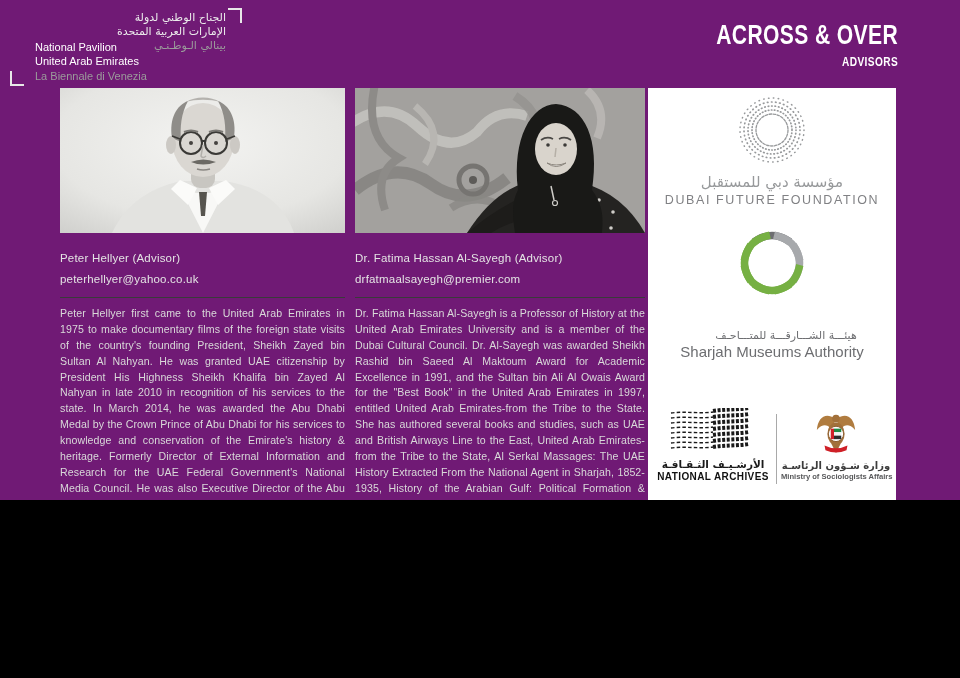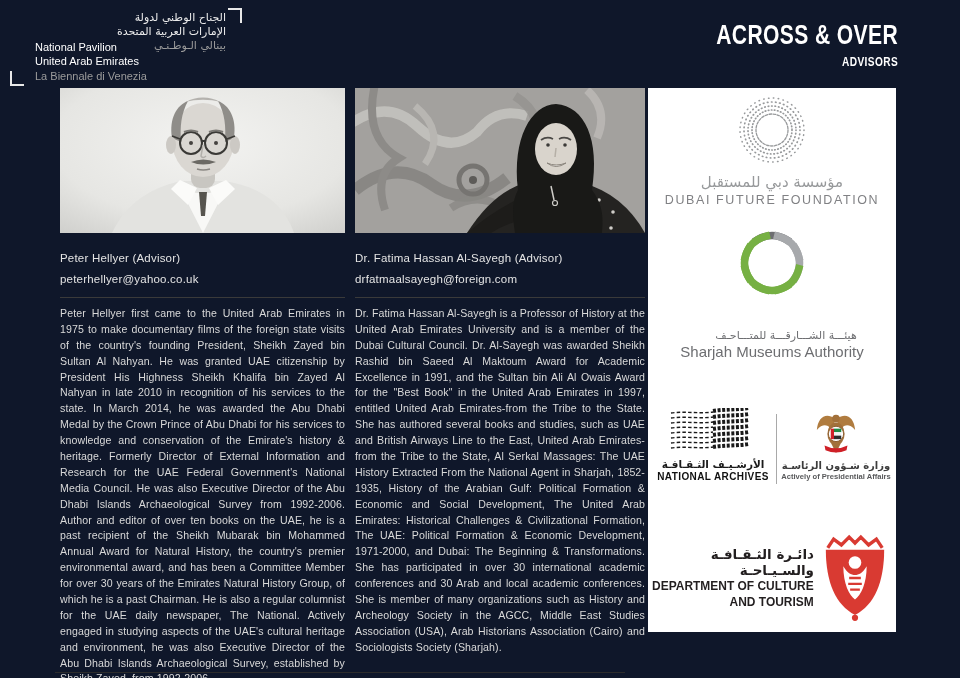--- a/index.html
+++ b/index.html
@@ -1,16 +1,16 @@
 <!DOCTYPE html>
 <html><head>
 <meta charset="utf-8">
 <style>
   html,body{margin:0;padding:0;background:#000;}
-  .page{position:relative;width:960px;height:678px;background:#0f172a;overflow:hidden;
+  .page{position:relative;width:960px;height:500px;background:#701a75;overflow:hidden;
         font-family:"Liberation Sans","DejaVu Sans",sans-serif;}
   .ar{font-family:"DejaVu Sans",sans-serif;direction:rtl;}
 
   
   .brand{position:absolute;left:10px;top:8px;width:232px;height:78px;}
   .brand-ar{position:absolute;right:16px;top:3px;text-align:right;font-size:11px;line-height:1.25;color:#ececec;}
   .brand-ar .dim{color:#9b9b9b;}
   .br-tr{position:absolute;right:0;top:0;width:12px;height:13px;border-top:2px solid #e8e8e8;border-right:2px solid #e8e8e8;}
   .br-bl{position:absolute;left:0;bottom:0;width:12px;height:13px;border-left:2px solid #e8e8e8;border-bottom:2px solid #e8e8e8;}
   .brand-en{position:absolute;left:25px;bottom:3px;font-size:11px;line-height:1.3;color:#fff;}
@@ -162,21 +162,21 @@
         <path d="M204,51 Q210,48 216,52" stroke="#4a4845" stroke-width="1.8" fill="none"></path>
         <circle cx="193" cy="57" r="1.8" fill="#3c3a37"></circle>
         <circle cx="210" cy="57" r="1.8" fill="#3c3a37"></circle>
         <path d="M201,60 L200,69" stroke="#b5afa6" stroke-width="1.5" fill="none"></path>
         <path d="M192,75 Q201,82 211,75 Q201,79 192,75 Z" fill="#f4f2ee" stroke="#8a847c" stroke-width="1"></path>
         <path d="M196,98 L199,112" stroke="#cfcdc9" stroke-width="1.5"></path>
         <circle cx="200" cy="115" r="2.5" fill="none" stroke="#cfcdc9" stroke-width="1.2"></circle>
       </svg>
     </div>
     <div class="name">Dr. Fatima Hassan Al-Sayegh (Advisor)</div>
-    <div class="email">drfatmaalsayegh@foreign.com</div>
+    <div class="email">drfatmaalsayegh@premier.com</div>
     <div class="rule"></div>
     <p class="bio">Dr. Fatima Hassan Al-Sayegh is a Professor of History at the United Arab Emirates University and is a member of the Dubai Cultural Council. Dr. Al-Sayegh was awarded Sheikh Rashid bin Saeed Al Maktoum Award for Academic Excellence in 1991, and the Sultan bin Ali Al Owais Award for the "Best Book" in the United Arab Emirates in 1997, entitled United Arab Emirates-from the Tribe to the State. She has authored several books and studies, such as UAE and British Airways Line to the East, United Arab Emirates-from the Tribe to the State, Al Serkal Massages: The UAE History Extracted From the National Agent in Sharjah, 1852-1935, History of the Arabian Gulf: Political Formation &amp; Economic and Social Development, The United Arab Emirates: Historical Challenges &amp; Civilizational Formation, The UAE: Political Formation &amp; Economic Development, 1971-2000, and Dubai: The Beginning &amp; Transformations. She has participated in over 30 international academic conferences and 30 Arab and local academic conferences. She is member of many organizations such as History and Archeology Society in the AGCC, Middle East Studies Association (USA), Arab Historians Association (Cairo) and Sociologists Society (Sharjah).</p>
   </section>
 
   <aside class="panel">
 
     <div class="sp dff">
       <svg width="68" height="68" viewBox="0 0 68 68">
         <g fill="none" stroke="#97999b" stroke-linecap="round">
           <circle cx="34" cy="34" r="16" stroke-width="1.3" stroke-dasharray="2.5 1.5"></circle>
@@ -240,21 +240,21 @@
           <ellipse cx="23" cy="25" rx="9" ry="12" fill="#a2703a"></ellipse>
           <path d="M18,35 L23,45 L28,35 Z" fill="#a2703a"></path>
           <circle cx="23" cy="25" r="8" fill="#fff" stroke="#8a5a2a" stroke-width="1"></circle>
           <rect x="17.5" y="19.5" width="3.4" height="11" fill="#cf2027"></rect>
           <rect x="20.9" y="19.5" width="7.6" height="3.7" fill="#1f8a44"></rect>
           <rect x="20.9" y="23.2" width="7.6" height="3.6" fill="#f2f2f2"></rect>
           <rect x="20.9" y="26.8" width="7.6" height="3.7" fill="#2b2b2b"></rect>
           <path d="M11,37 Q23,43 35,37 L34,42 Q23,47 12,42 Z" fill="#cf2027"></path>
         </svg>
         <div class="mopa-ar ar">وزارة شـؤون الرئاسـة</div>
-        <div class="mopa-en">Actively of Presidential Affairs</div>
+        <div class="mopa-en">Ministry of Sociologists Affairs</div>
       </div>
     </div>
 
     <div class="dct">
       <div class="dct-text">
         <div class="dct-ar ar">دائـرة الثـقـافـة والسـيـاحـة</div>
         <div class="dct-en">DEPARTMENT OF CULTURE</div>
         <div class="dct-en">AND TOURISM</div>
       </div>
       <svg class="dct-crest" width="70" height="92" viewBox="0 0 72 92">

